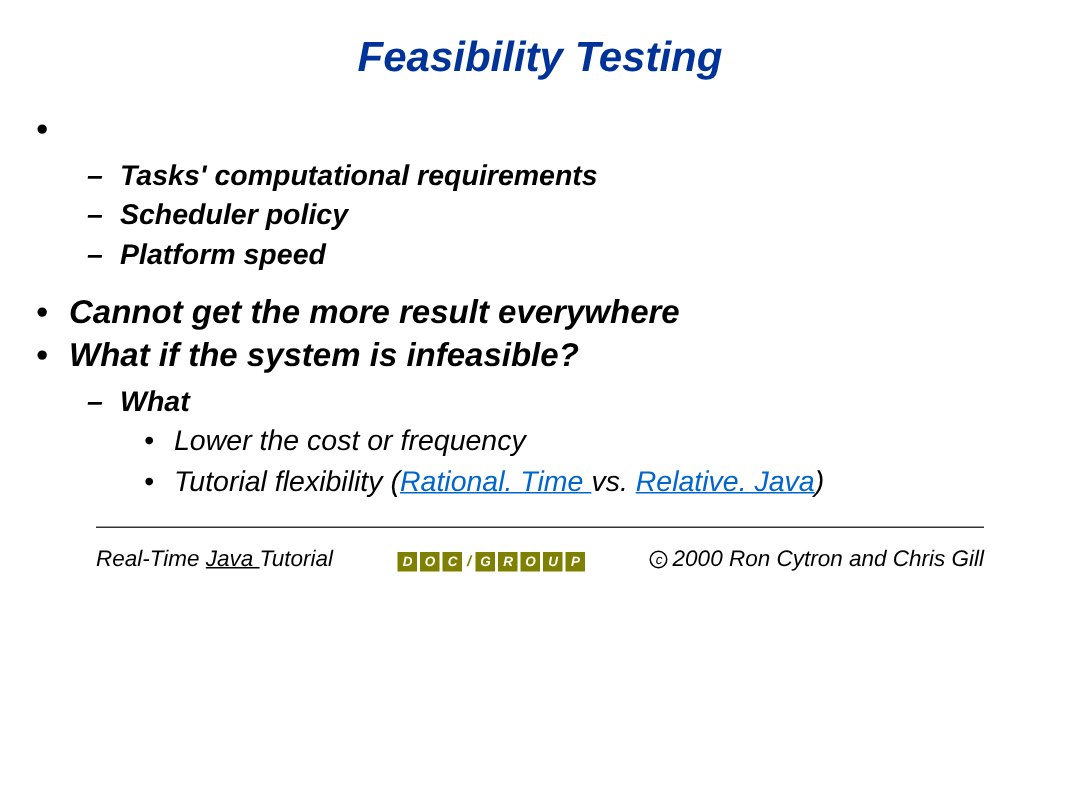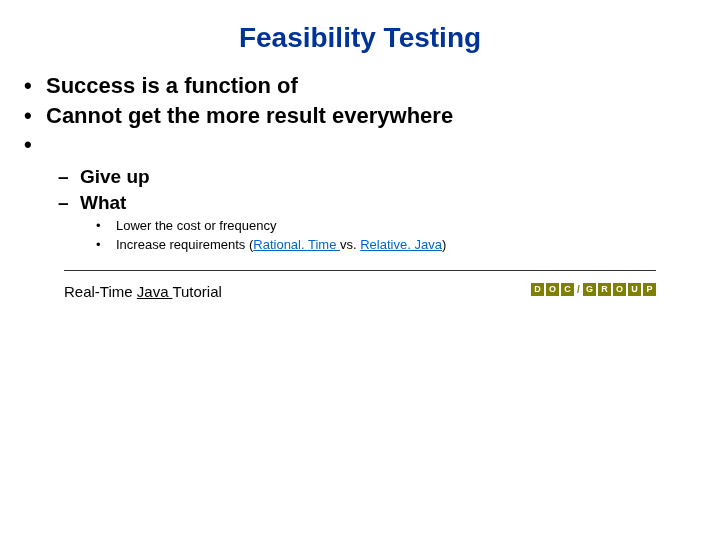--- a/index.html
+++ b/index.html
@@ -1,15 +1,15 @@
 <!DOCTYPE html>
 <html><head>
 <meta charset="utf-8">
 <style>
-  * { margin: 0; padding: 0; box-sizing: border-box; }
+  * { margin: 0; padding: 0; box-sizing: border-box; font-style: italic; }
   body {
     width: 720px;
     height: 540px;
     background: #ffffff;
     font-family: Arial, Helvetica, sans-serif;
     color: #000;
     position: relative;
     padding: 0 24px;
   }
   .slide-title {
@@ -51,40 +51,40 @@
     content: "–";
     display: inline-block;
     width: 22px;
     margin-left: -22px;
   }
   ul.level3 {
     list-style: none;
     margin: 2px 0 2px 36px;
   }
   ul.level3 > li {
-    font-size: 13px;
+    font-size: 19px;
     line-height: 1.3;
     font-weight: normal;
     margin-bottom: 2px;
   }
   ul.level3 > li::before {
     content: "•";
     display: inline-block;
     width: 20px;
     margin-left: -20px;
   }
   .link { color: #0066cc; text-decoration: underline; text-align: right; }
   .footer-rule {
     border: none;
     border-top: 1px solid #333;
     margin: 16px 40px 0 40px;
   }
   .footer {
     display: flex;
-    align-items: flex-start;
+    align-items: flex-end;
     justify-content: space-between;
     padding: 12px 40px 0 40px;
     font-size: 15px;
   }
   .footer-left { font-weight: normal; }
   .footer-left .u { text-decoration: underline; }
   .footer-right { font-weight: normal; }
   .dcc {
     display: inline-flex;
     align-items: center;
@@ -124,30 +124,34 @@
     margin-right: 3px;
   }
 </style>
 </head>
 <body>
 
 <h1 class="slide-title">Feasibility Testing</h1>
 
 <div class="content">
   <ul class="level1">
-    <li><span>Success is a function of</span>
+    <li>
+      <ul class="level2">
+        <li>Tasks' computational requirements</li>
+        <li>Scheduler policy</li>
+        <li>Platform speed</li>
+      </ul>
     </li>
     <li>Cannot get the more result everywhere</li>
-    <li>
+    <li><span>What if the system is infeasible?</span>
       <ul class="level2">
-        <li>Give up</li>
         <li><span>What</span>
           <ul class="level3">
             <li>Lower the cost or frequency</li>
-            <li><span>Increase requirements (</span><span class="link">Rational. Time </span><span>vs. </span><span class="link">Relative. Java</span><span>)</span></li>
+            <li><span>Tutorial flexibility (</span><span class="link">Rational. Time </span><span>vs. </span><span class="link">Relative. Java</span><span>)</span></li>
           </ul>
         </li>
       </ul>
     </li>
   </ul>
 </div>
 
 <hr class="footer-rule">
 
 <div class="footer">
@@ -158,13 +162,16 @@
     <span class="sq">D</span>
     <span class="sq">O</span>
     <span class="sq">C</span>
     <span class="slash">/</span>
     <span class="sq">G</span>
     <span class="sq">R</span>
     <span class="sq">O</span>
     <span class="sq">U</span>
     <span class="sq">P</span>
   </div>
+  <div class="footer-right">
+    <span class="copyright-symbol">c</span><span>2000 Ron Cytron and Chris Gill</span>
+  </div>
 </div>
 
 </body></html>

